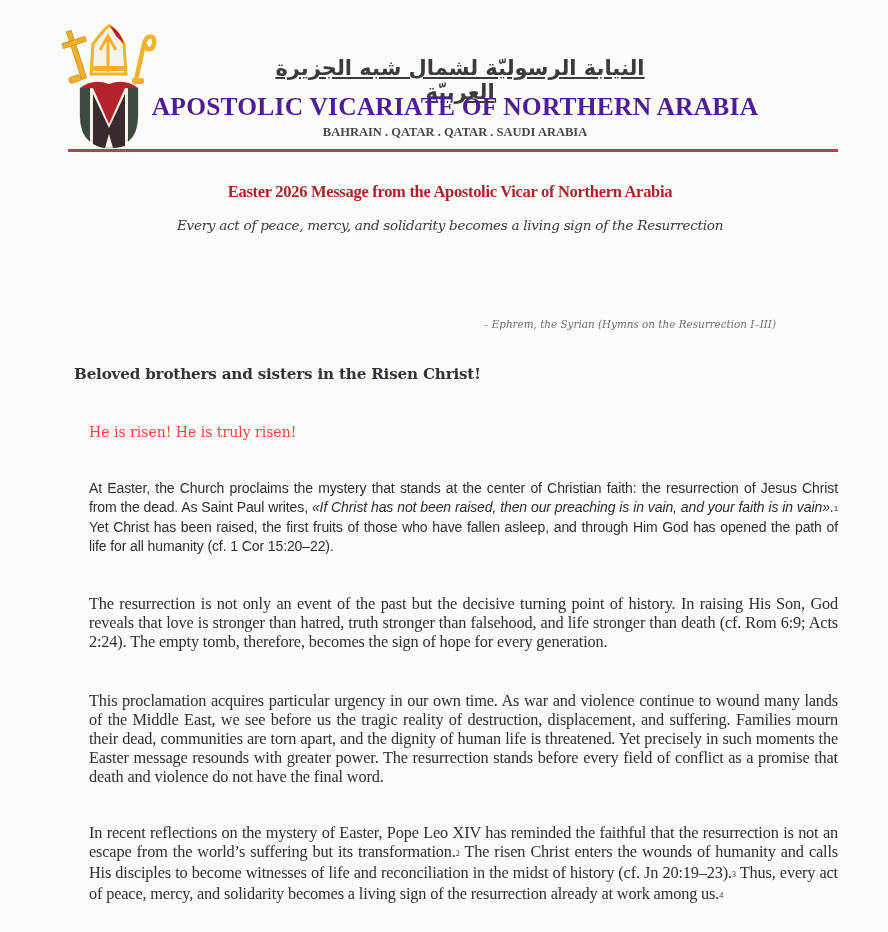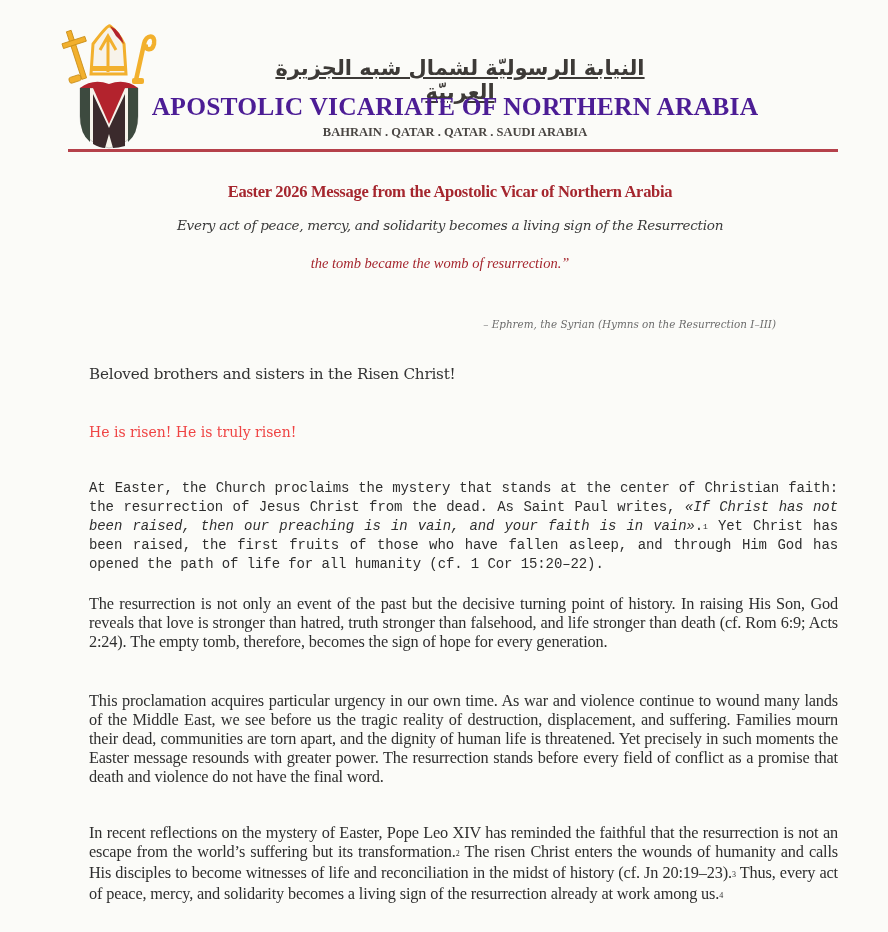--- a/index.html
+++ b/index.html
@@ -47,31 +47,31 @@
     position: absolute; left: 200px; top: 254px; width: 480px; text-align: center;
     font-family: "Liberation Serif", serif; font-style: italic;
     font-size: 14.5px; line-height: 19px; color: #a5262e;
   }
   .epigraph-attr {
     position: absolute; left: 400px; top: 318px; width: 376px; text-align: right;
     font-family: "DejaVu Serif", serif; font-style: italic;
     font-size: 10.4px; color: #6c6c6c; white-space: nowrap;
   }
   .salutation {
-    position: absolute; left: 89px; top: 365px;
-    font-family: "DejaVu Serif", serif; font-weight: normal;
+    position: absolute; left: 74px; top: 365px;
+    font-family: "DejaVu Serif", serif; font-weight: bold;
     font-size: 15.2px; color: #333; white-space: nowrap; letter-spacing: -0.2px;
   }
   .greeting {
     position: absolute; left: 89px; top: 424px;
     font-family: "DejaVu Serif", serif; font-size: 14px; color: #ef4444; white-space: nowrap;
   }
   .para {
     position: absolute; left: 89px; width: 749px;
-    font-family: Liberation Mono, monospace; font-size: 14px; line-height: 19px;
+    font-family: Liberation Sans, sans-serif; font-size: 14px; line-height: 19px;
     text-align: justify; color: #2e2e2e; margin: 0;
   }
   .para.condensed { font-family: "Liberation Serif", serif; font-size: 16.3px; letter-spacing: -0.15px; }
   .para.p1 { top: 479px; letter-spacing: -0.1px; }
   .para.p2 { top: 594px; }
   .para.p3 { top: 691px; }
   .para.p4 { top: 823px; }
   .para em { font-style: italic; }
   .fn { font-size: 8px; vertical-align: 1px; }
 </style>
@@ -114,21 +114,20 @@
   <div class="countries">BAHRAIN . QATAR . QATAR . SAUDI ARABIA</div>
   <div class="rule"></div>
 </div>
 
 <div class="title-block">
   <div class="msg-title">Easter 2026 Message from the Apostolic Vicar of Northern Arabia</div>
   <div class="msg-subtitle">Every act of peace, mercy, and solidarity becomes a living sign of the Resurrection</div>
 </div>
 
 <div class="epigraph">
-  <div>the tomb became the womb of resurrection.”</div>
 </div>
 <div class="epigraph-attr">– Ephrem, the Syrian (Hymns on the Resurrection I–III)</div>
 
 <div class="salutation">Beloved brothers and sisters in the Risen Christ!</div>
 <div class="greeting">He is risen! He is truly risen!</div>
 
 <p class="para p1"><span>At Easter, the Church proclaims the mystery that stands at the center of Christian faith: the resurrection of Jesus Christ from the dead. As Saint Paul writes, </span><em>«If Christ has not been raised, then our preaching is in vain, and your faith is in vain»</em><span>.</span><sup class="fn">1</sup><span> Yet Christ has been raised, the first fruits of those who have fallen asleep, and through Him God has opened the path of life for all humanity (cf. 1 Cor 15:20–22).</span></p>
 
 <p class="para p2 condensed">The resurrection is not only an event of the past but the decisive turning point of history. In raising His Son, God reveals that love is stronger than hatred, truth stronger than falsehood, and life stronger than death (cf. Rom 6:9; Acts 2:24). The empty tomb, therefore, becomes the sign of hope for every generation.</p>
 

